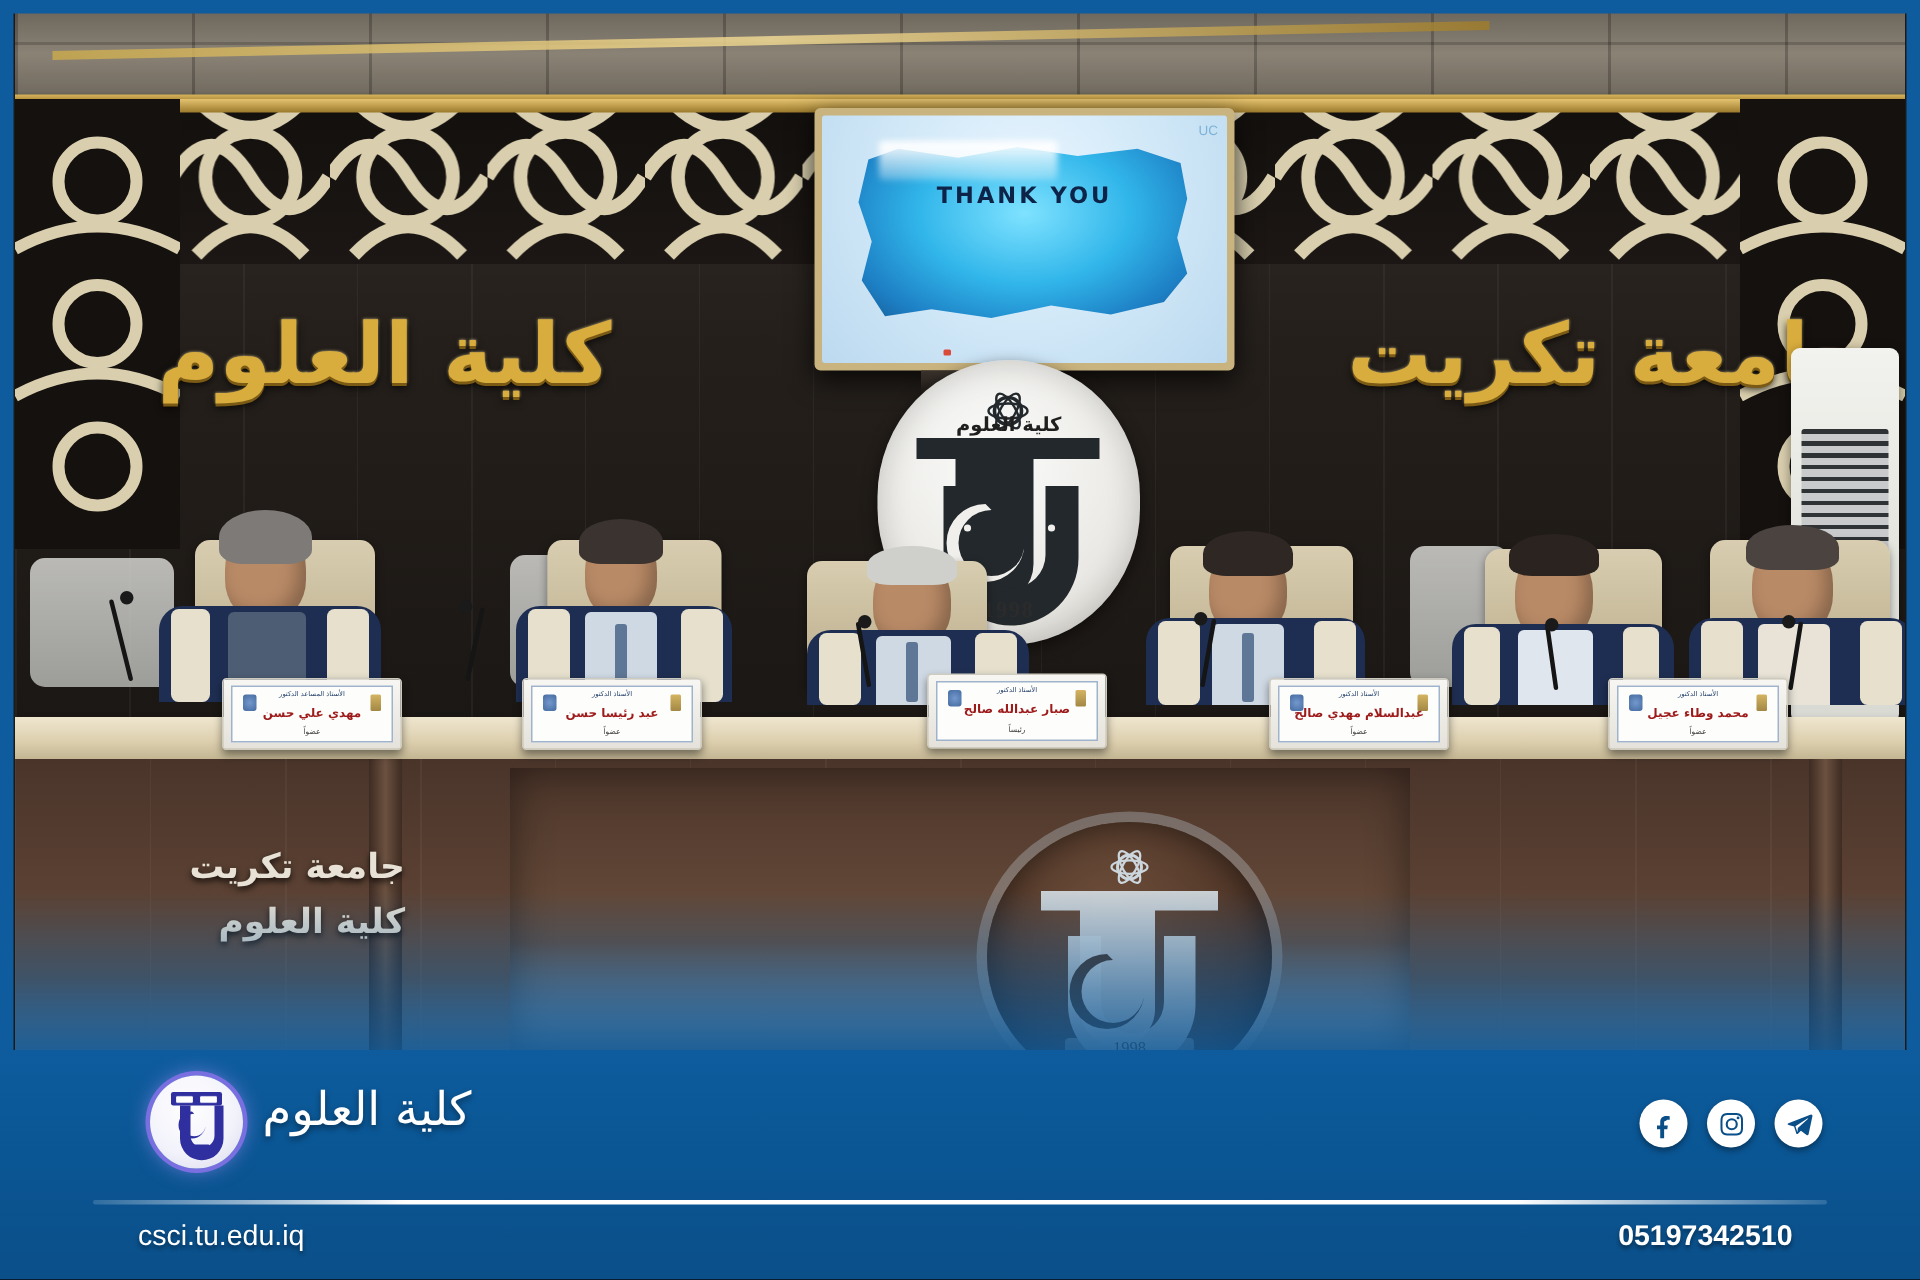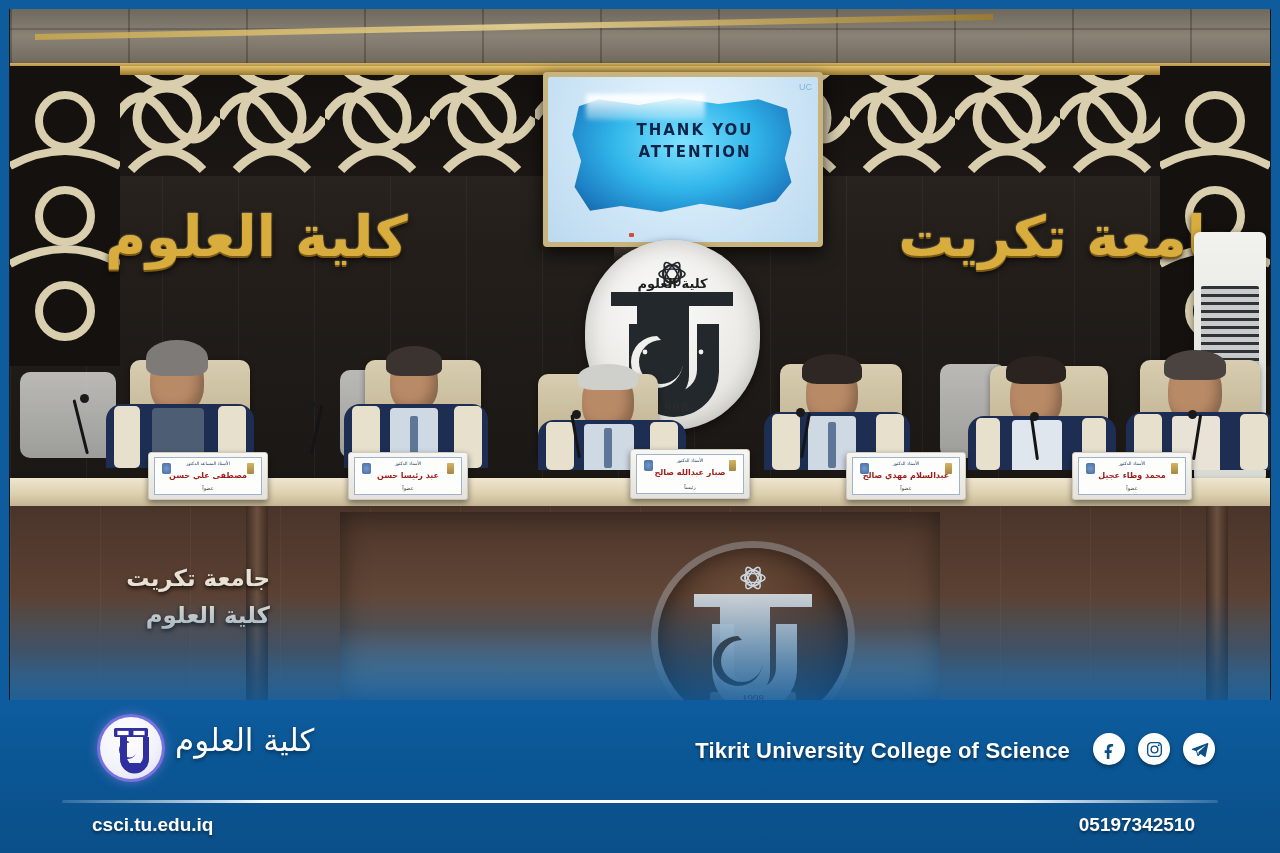--- a/index.html
+++ b/index.html
@@ -57,21 +57,21 @@
     box-shadow:0 6px 18px rgba(0,0,0,.75);}
   .tv-screen{position:relative;width:100%;height:100%;overflow:hidden;border-radius:2px;
     background:radial-gradient(circle at 50% 30%, #eaf6ff 0%, #cfe7f7 55%, #bcd9ef 100%);}
   .tv-paper{position:absolute;left:9%;top:12%;width:82%;height:72%;
     background:radial-gradient(ellipse at 50% 38%, #7fe2ff 0%, #31b6ea 45%, #1d7fc4 78%, #15568f 100%);
     clip-path:polygon(3% 8%,12% 2%,30% 7%,48% 1%,66% 6%,84% 2%,97% 10%,99% 30%,96% 52%,99% 72%,92% 88%,76% 95%,58% 90%,40% 97%,22% 92%,8% 96%,1% 76%,4% 54%,0% 32%);
     box-shadow:0 3px 10px rgba(0,0,0,.35);}
   .tv-glare{position:absolute;left:14%;top:10%;width:44%;height:16%;
     background:linear-gradient(180deg,#ffffff,rgba(255,255,255,.25));
     filter:blur(2px);border-radius:3px;}
-  .tv-text{position:absolute;left:12px;top:26%;width:100%;text-align:center;
+  .tv-text{position:absolute;left:0;top:26%;width:100%;text-align:center;
     font-family:"DejaVu Sans",sans-serif;color:#0d2347;font-weight:600;
     font-size:15px;line-height:1.45;letter-spacing:2px;}
   .tv-led{position:absolute;left:30%;bottom:5px;width:5px;height:4px;background:#d94a3a;border-radius:1px;}
   .tv-logo{position:absolute;right:6px;top:5px;font-size:9px;color:#6aa7cf;opacity:.8;text-align:center;}
   .tv-stand{position:absolute;left:50%;top:239px;margin-left:-26px;width:52px;height:14px;
     background:linear-gradient(180deg,#3a322c,#221d19);}
 
   
   .emblem-wall{position:absolute;left:575px;top:232px;width:175px;height:190px;
     background:radial-gradient(circle at 45% 35%, #fbfbfa 0%, #e9e8e4 62%, #d5d2cb 100%);
@@ -162,21 +162,21 @@
     font-weight:700;font-size:22px;color:#ffffff;letter-spacing:.2px;white-space:nowrap;
     text-shadow:0 2px 3px rgba(0,0,0,.5);}
   .f-socials{position:absolute;right:65px;top:33px;display:flex;gap:13px;align-items:center;}
   .f-soc{width:32px;height:32px;border-radius:50%;background:#ffffff;display:flex;
     align-items:center;justify-content:center;box-shadow:0 2px 4px rgba(0,0,0,.4);}
   .f-soc svg{width:19px;height:19px;fill:#0b4f89;}
   .f-rule{position:absolute;left:62px;right:62px;top:100px;height:3px;
     background:linear-gradient(90deg,rgba(255,255,255,.15),#ffffff 18%,#ffffff 82%,rgba(255,255,255,.15));
     border-radius:2px;}
   .f-url{position:absolute;left:92px;top:114px;font-family:"Liberation Sans",sans-serif;
-    font-weight:700;font-size:19px;color:#ffffff;text-shadow:0 2px 3px rgba(0,0,0,.45);}
+    font-weight:400;font-size:19px;color:#ffffff;text-shadow:0 2px 3px rgba(0,0,0,.45);}
   .f-phone{position:absolute;right:85px;top:114px;font-family:"Liberation Sans",sans-serif;
     font-weight:700;font-size:19px;color:#ffffff;text-shadow:0 2px 3px rgba(0,0,0,.45);}
 
   
   .photo-border{position:absolute;left:0;top:0;width:1280px;height:722px;
     border:9px solid #0e5c9e;box-sizing:border-box;pointer-events:none;}
 </style>
 </head>
 <body>
 
@@ -235,21 +235,20 @@
 
       <div class="wall-ar left">كلية العلوم</div>
       <div class="wall-ar right">جامعة تكريت</div>
 
       <div class="tv">
         <div class="tv-screen">
           <div class="tv-paper"></div>
           <div class="tv-glare"></div>
           <div class="tv-text">
             <div>THANK YOU</div>
-            <div>ATTENTION</div>
           </div>
           <div class="tv-logo">UC</div>
           <div class="tv-led"></div>
         </div>
       </div>
       <div class="tv-stand"></div>
 
       <div class="emblem-wall">
         <svg class="mono" viewBox="0 0 175 190">
           <g stroke="#23282c" fill="none">
@@ -377,34 +376,34 @@
           <rect x="52" y="144" width="86" height="12" rx="3" fill="#cdd6dc" opacity=".6"></rect>
           <text x="95" y="154" font-family="Liberation Serif, serif" font-size="11" fill="#4b3628" text-anchor="middle">1998</text>
         </svg>
       </div>
 
       <div class="plate" style="left:138px;">
         <div class="plate-inner">
           <div class="plate-seal"></div>
           <div class="plate-seal2"></div>
           <div class="plate-title">الأستاذ المساعد الدكتور</div>
-          <div class="plate-name">مصطفى علي حسن</div>
+          <div class="plate-name">مهدي علي حسن</div>
           <div class="plate-role">عضواً</div>
         </div>
       </div>
       <div class="plate" style="left:338px;">
         <div class="plate-inner">
           <div class="plate-seal"></div>
           <div class="plate-seal2"></div>
           <div class="plate-title">الأستاذ الدكتور</div>
           <div class="plate-name">عبد رئيسا حسن</div>
           <div class="plate-role">عضواً</div>
         </div>
       </div>
-      <div class="plate" style="left:608px;top:441px;width:118px;height:48px;margin-left:12px;">
+      <div class="plate" style="left:608px;top:441px;width:118px;height:48px;">
         <div class="plate-inner">
           <div class="plate-seal"></div>
           <div class="plate-seal2"></div>
           <div class="plate-title">الأستاذ الدكتور</div>
           <div class="plate-name">صبار عبدالله صالح</div>
           <div class="plate-role">رئيساً</div>
         </div>
       </div>
       <div class="plate" style="left:836px;">
         <div class="plate-inner">
@@ -438,21 +437,20 @@
           <rect x="14" y="11" width="34" height="9" rx="1.5" fill="#2f2fa0"></rect>
           <rect x="17" y="13.5" width="12" height="5" rx="1" fill="#ffffff" stroke="#2f2fa0" stroke-width="0.8"></rect>
           <rect x="33" y="13.5" width="12" height="5" rx="1" fill="#ffffff" stroke="#2f2fa0" stroke-width="0.8"></rect>
           <path d="M20 20 h7 v20 a8 8 0 0 0 16 0 v-20 h6 v22 a14 14 0 0 1 -29 0 z" fill="#2f2fa0"></path>
           <path d="M28 24 a9 9 0 1 0 9 9 a7.5 7.5 0 1 1 -7.5 -7.5 z" fill="#2f2fa0"></path>
           <rect x="24" y="46" width="16" height="4" rx="1" fill="#2f2fa0"></rect>
         </svg>
       </div>
       <div class="f-logo-ar">كلية العلوم</div>
 
-      <div class="f-title">Tikrit University College of Science</div>
 
       <div class="f-socials">
         <a class="f-soc" href="#">
           <svg viewBox="0 0 24 24">
             <path d="M14.5 8.2h2.1V5.3c-.4-.05-1.6-.17-3-.17-2.97 0-5 1.85-5 5.26V13H5.9v3.3h2.7V24h3.3v-7.7h2.68l.41-3.3h-3.1v-2.3c0-.95.26-1.6 1.61-1.6z"></path>
           </svg>
         </a>
         <a class="f-soc" href="#">
           <svg viewBox="0 0 24 24">
             <path d="M12 4.2c2.54 0 2.84.01 3.84.06.93.04 1.43.2 1.77.33.44.17.76.38 1.1.71.33.34.54.66.71 1.1.13.34.29.84.33 1.77.05 1 .06 1.3.06 3.84s-.01 2.84-.06 3.84c-.04.93-.2 1.43-.33 1.77a2.95 2.95 0 0 1-.71 1.1c-.34.33-.66.54-1.1.71-.34.13-.84.29-1.77.33-1 .05-1.3.06-3.84.06s-2.84-.01-3.84-.06c-.93-.04-1.43-.2-1.77-.33a2.95 2.95 0 0 1-1.1-.71 2.95 2.95 0 0 1-.71-1.1c-.13-.34-.29-.84-.33-1.77C4.21 14.84 4.2 14.54 4.2 12s.01-2.84.06-3.84c.04-.93.2-1.43.33-1.77.17-.44.38-.76.71-1.1.34-.33.66-.54 1.1-.71.34-.13.84-.29 1.77-.33 1-.05 1.3-.06 3.84-.06M12 2.5c-2.58 0-2.9.01-3.92.06-1.01.05-1.7.21-2.3.44-.63.25-1.16.57-1.69 1.1-.53.53-.85 1.06-1.1 1.69-.23.6-.39 1.29-.44 2.3C2.51 9.1 2.5 9.42 2.5 12s.01 2.9.06 3.92c.05 1.01.21 1.7.44 2.3.25.63.57 1.16 1.1 1.69.53.53 1.06.85 1.69 1.1.6.23 1.29.39 2.3.44 1.02.05 1.34.06 3.92.06s2.9-.01 3.92-.06c1.01-.05 1.7-.21 2.3-.44.63-.25 1.16-.57 1.69-1.1.53-.53.85-1.06 1.1-1.69.23-.6.39-1.29.44-2.3.05-1.02.06-1.34.06-3.92s-.01-2.9-.06-3.92c-.05-1.01-.21-1.7-.44-2.3a4.65 4.65 0 0 0-1.1-1.69 4.65 4.65 0 0 0-1.69-1.1c-.6-.23-1.29-.39-2.3-.44C14.9 2.51 14.58 2.5 12 2.5z"></path>

